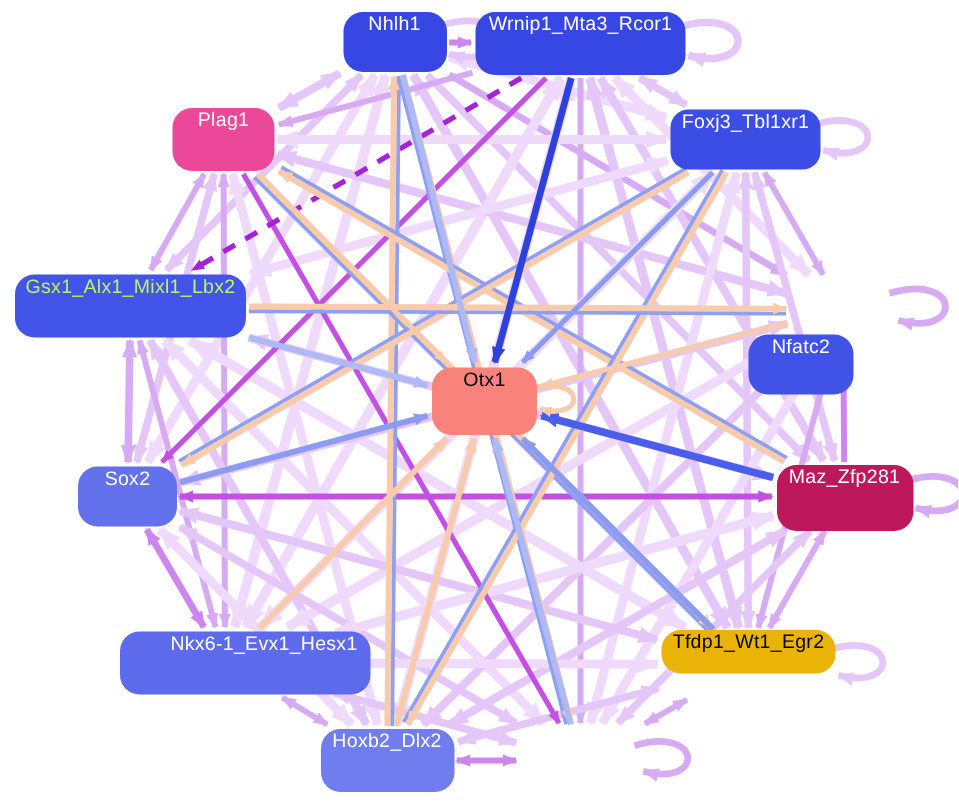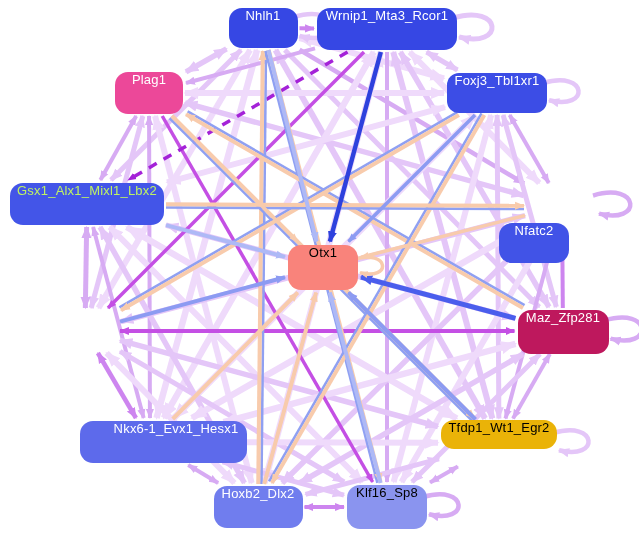--- a/index.html
+++ b/index.html
@@ -160,29 +160,29 @@
       </div>
       <div class="node" style="left: 10px; top: 183px; width: 154px; height: 42px; background: rgb(67, 85, 232); color: #bef264;">
         <span>Gsx1_Alx1_Mixl1_Lbx2</span>
       </div>
       <div class="node" style="left: 499px; top: 186px; width: 70px; height: 40px; background: rgb(65, 83, 231); color: rgb(255, 255, 255); margin-top: 37px;">
         <span>Nfatc2</span>
       </div>
       <div class="node" style="left: 288px; top: 244.5px; width: 70px; height: 45px; background: rgb(249, 131, 123); color: rgb(0, 0, 0);">
         <span>Otx1</span>
       </div>
+      <div class="node" style="left: 52px; top: 311px; width: 66px; height: 40px; background: rgb(100, 113, 236); color: rgb(255, 255, 255);">
+        <span>Sox2</span>
+      </div>
       <div class="node" style="left: 517.5px; top: 310px; width: 91px; height: 44px; background: #be185d; color: rgb(255, 255, 255);">
         <span>Maz_Zfp281</span>
       </div>
       <div class="node" style="left: 79.5px; top: 421px; width: 141px; height: 42px; background: rgb(93, 106, 235); color: rgb(255, 255, 255); padding-left: 26px;">
         <span>Nkx6-1_Evx1_Hesx1</span>
       </div>
       <div class="node" style="left: 441px; top: 420px; width: 116px; height: 29px; background: #eab308; color: rgb(0, 0, 0);">
         <span>Tfdp1_Wt1_Egr2</span>
       </div>
       <div class="node" style="left: 213.5px; top: 486px; width: 89px; height: 42px; background: rgb(112, 125, 238); color: rgb(255, 255, 255);">
         <span>Hoxb2_Dlx2</span>
       </div>
-      <div class="node" style="left: 347px; top: 485px; width: 80px; height: 44px; background: rgb(138, 148, 239); color: rgb(0, 0, 0);">
-        <span>Klf16_Sp8</span>
-      </div>
     </div>
 </div>
 
 </body></html>

